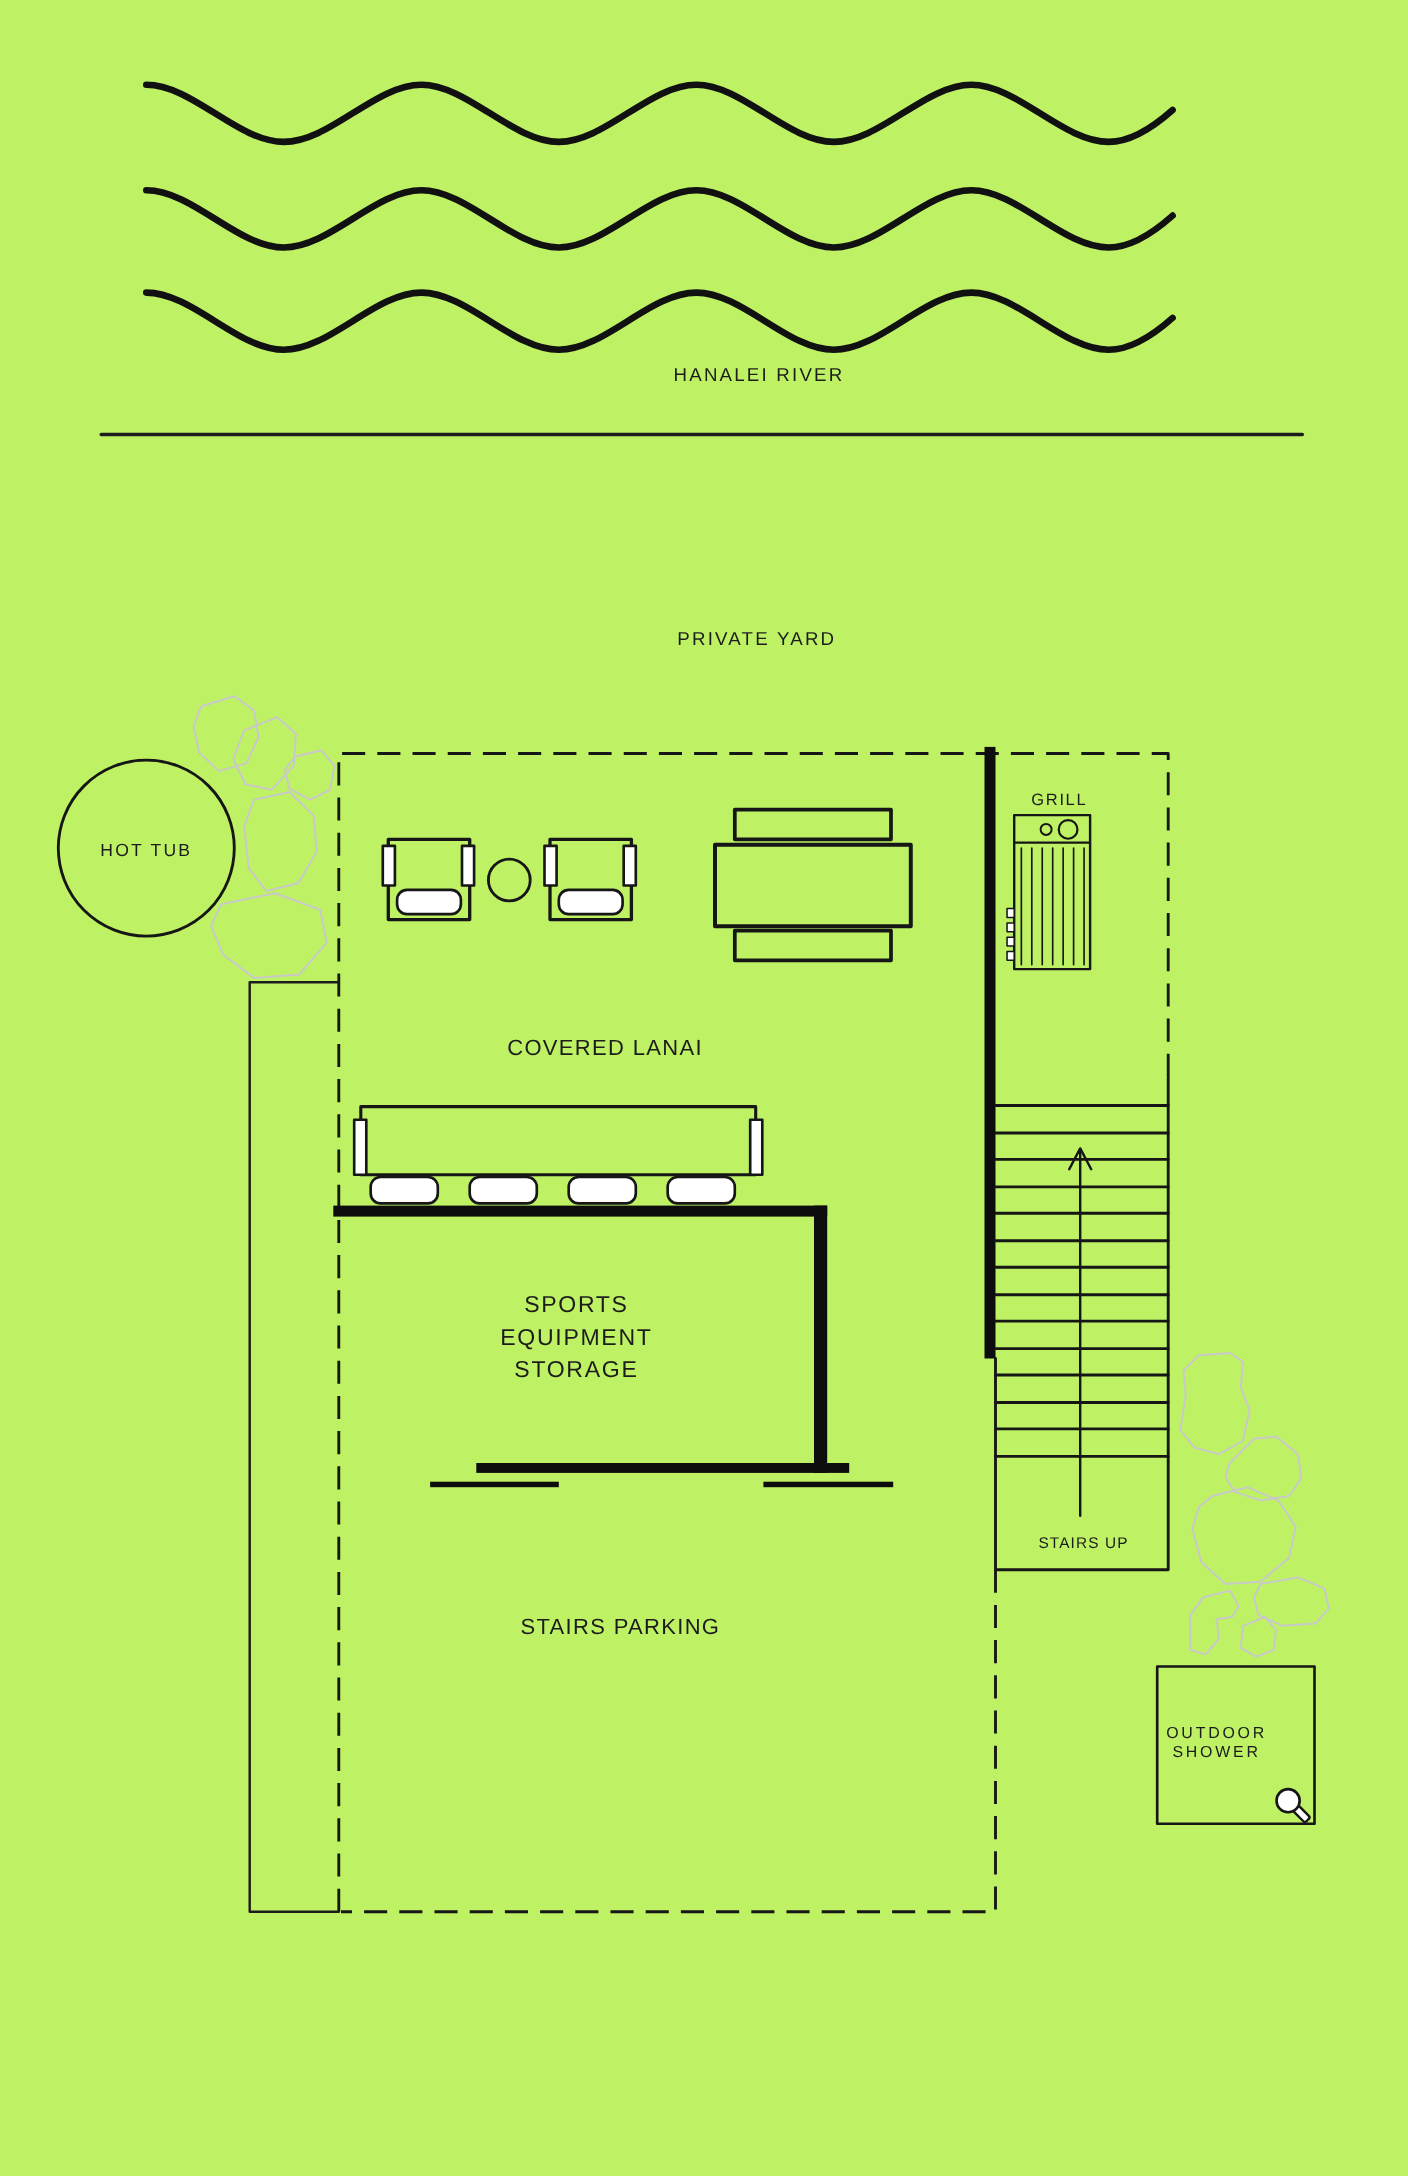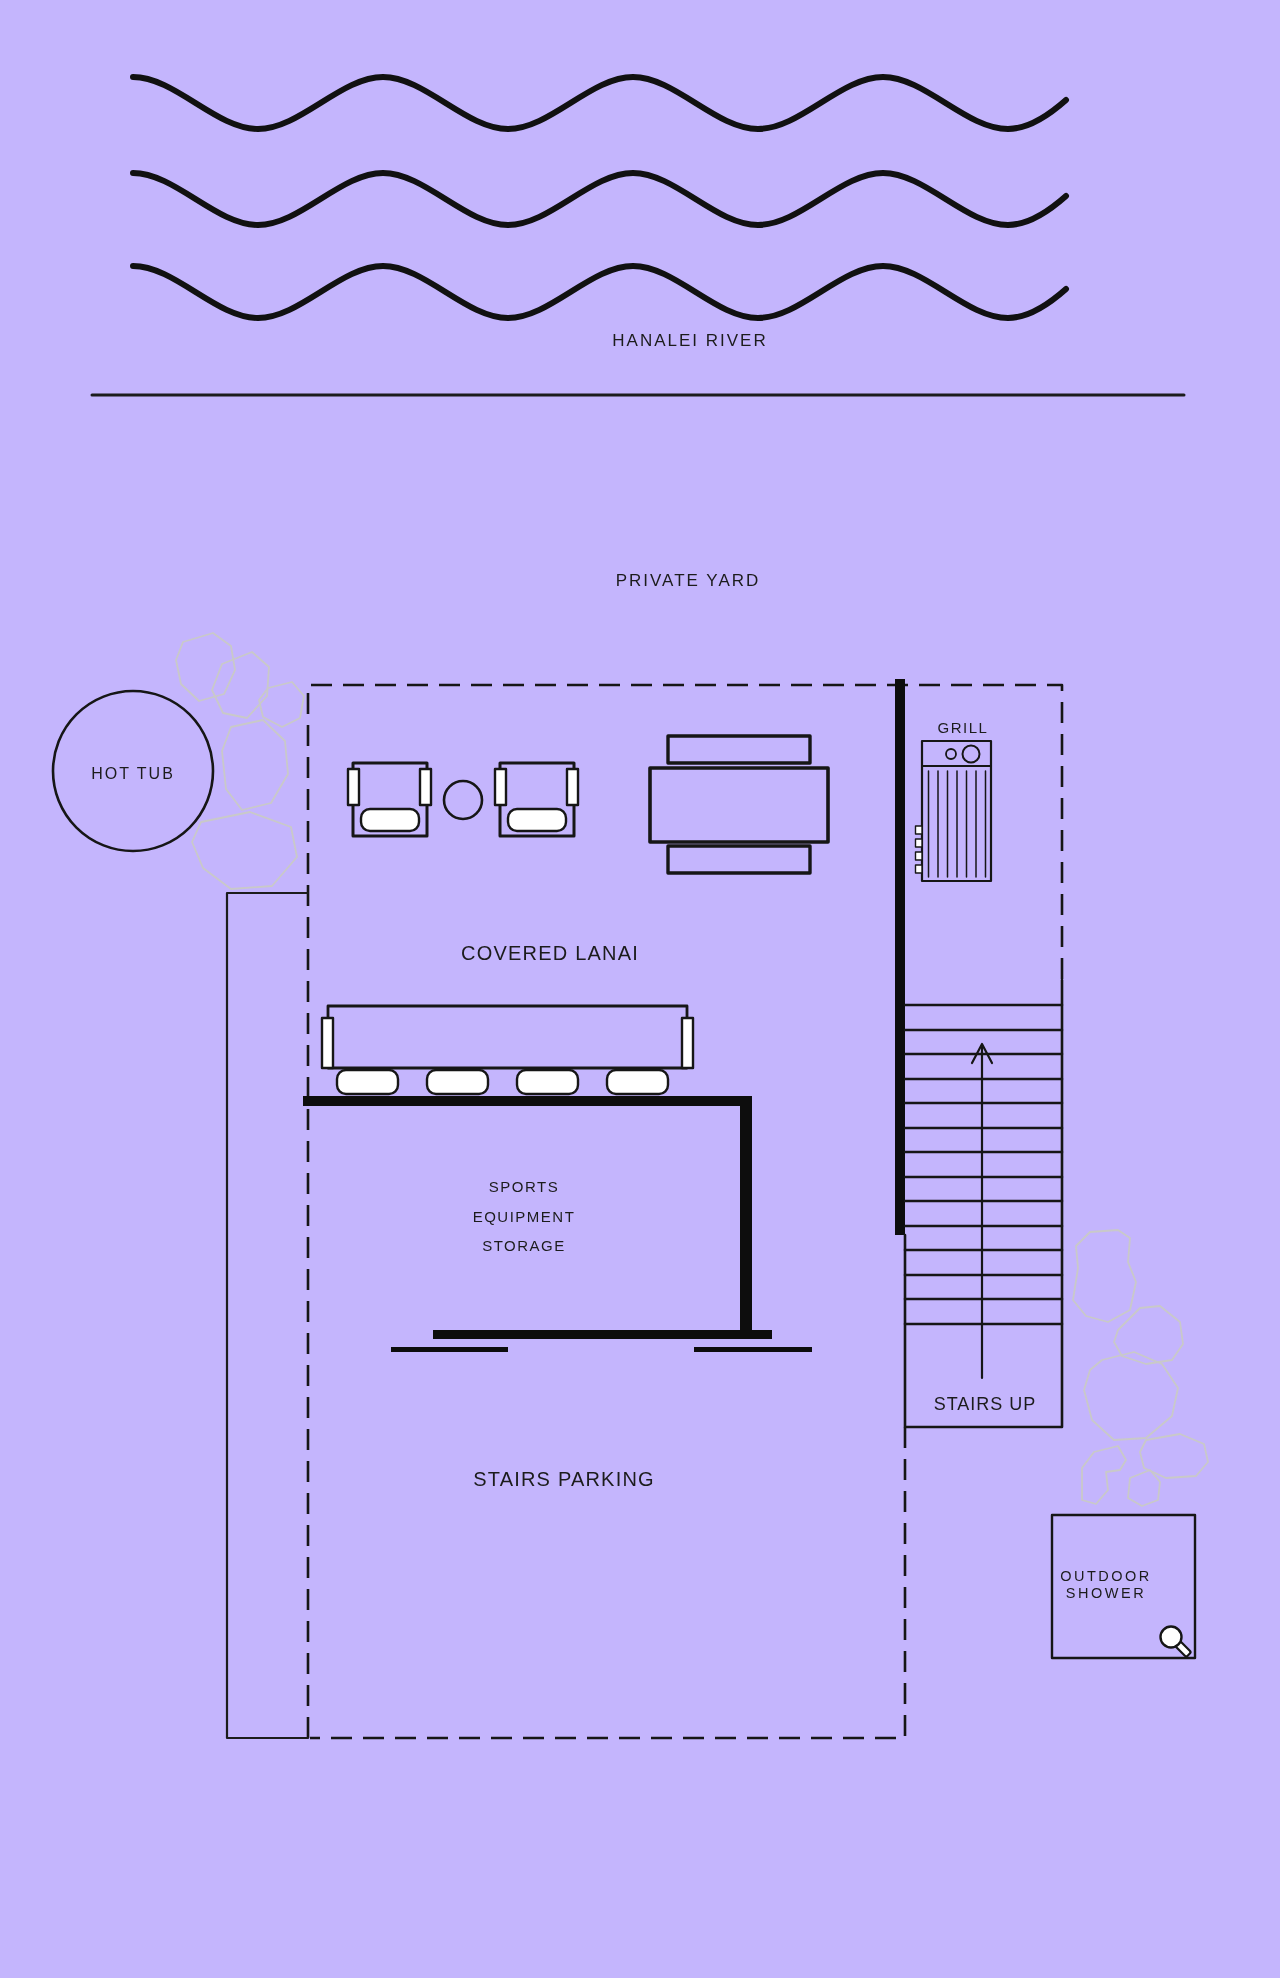--- a/index.html
+++ b/index.html
@@ -1,37 +1,37 @@
 <!DOCTYPE html>
 <html><head>
 <meta charset="utf-8">
 <style>
   html,body{margin:0;padding:0;background:#ffffff;}
   .canvas{
     position:relative;
     width:1280px;height:1978px;
-    background:#c4b5fd;
+    background:#bef264;
     font-family:"Liberation Sans", sans-serif;
     color:#1c1c1c;
     overflow:hidden;
   }
   svg.plan{position:absolute;left:0;top:0;}
   .lbl{
     position:absolute;
     white-space:nowrap;
     color:#1c1c1c;
     text-align:center;
   }
   .lbl.centered{transform:translateX(-50%);}
   .lbl-river,.lbl-yard{font-size:17px;letter-spacing:2px;}
   .lbl-hottub{font-size:16px;letter-spacing:2px;}
   .lbl-grill{font-size:15px;letter-spacing:1.5px;}
   .lbl-lanai,.lbl-parking{font-size:20px;letter-spacing:1.2px;}
-  .lbl-storage{font-size:15px;letter-spacing:1.5px;line-height:29.5px;}
-  .lbl-stairs{font-size:18px;letter-spacing:1px;}
+  .lbl-storage{font-size:21px;letter-spacing:1.5px;line-height:29.5px;}
+  .lbl-stairs{font-size:14px;letter-spacing:1px;}
   .lbl-shower{font-size:14.5px;letter-spacing:2.5px;line-height:16.5px;}
   .title{
     position:absolute;
     left:228px;top:1736px;
     font-family:"Liberation Serif", serif;
     font-size:50px;
     line-height:60px;
     letter-spacing:1px;
     color:#594534;
   }

